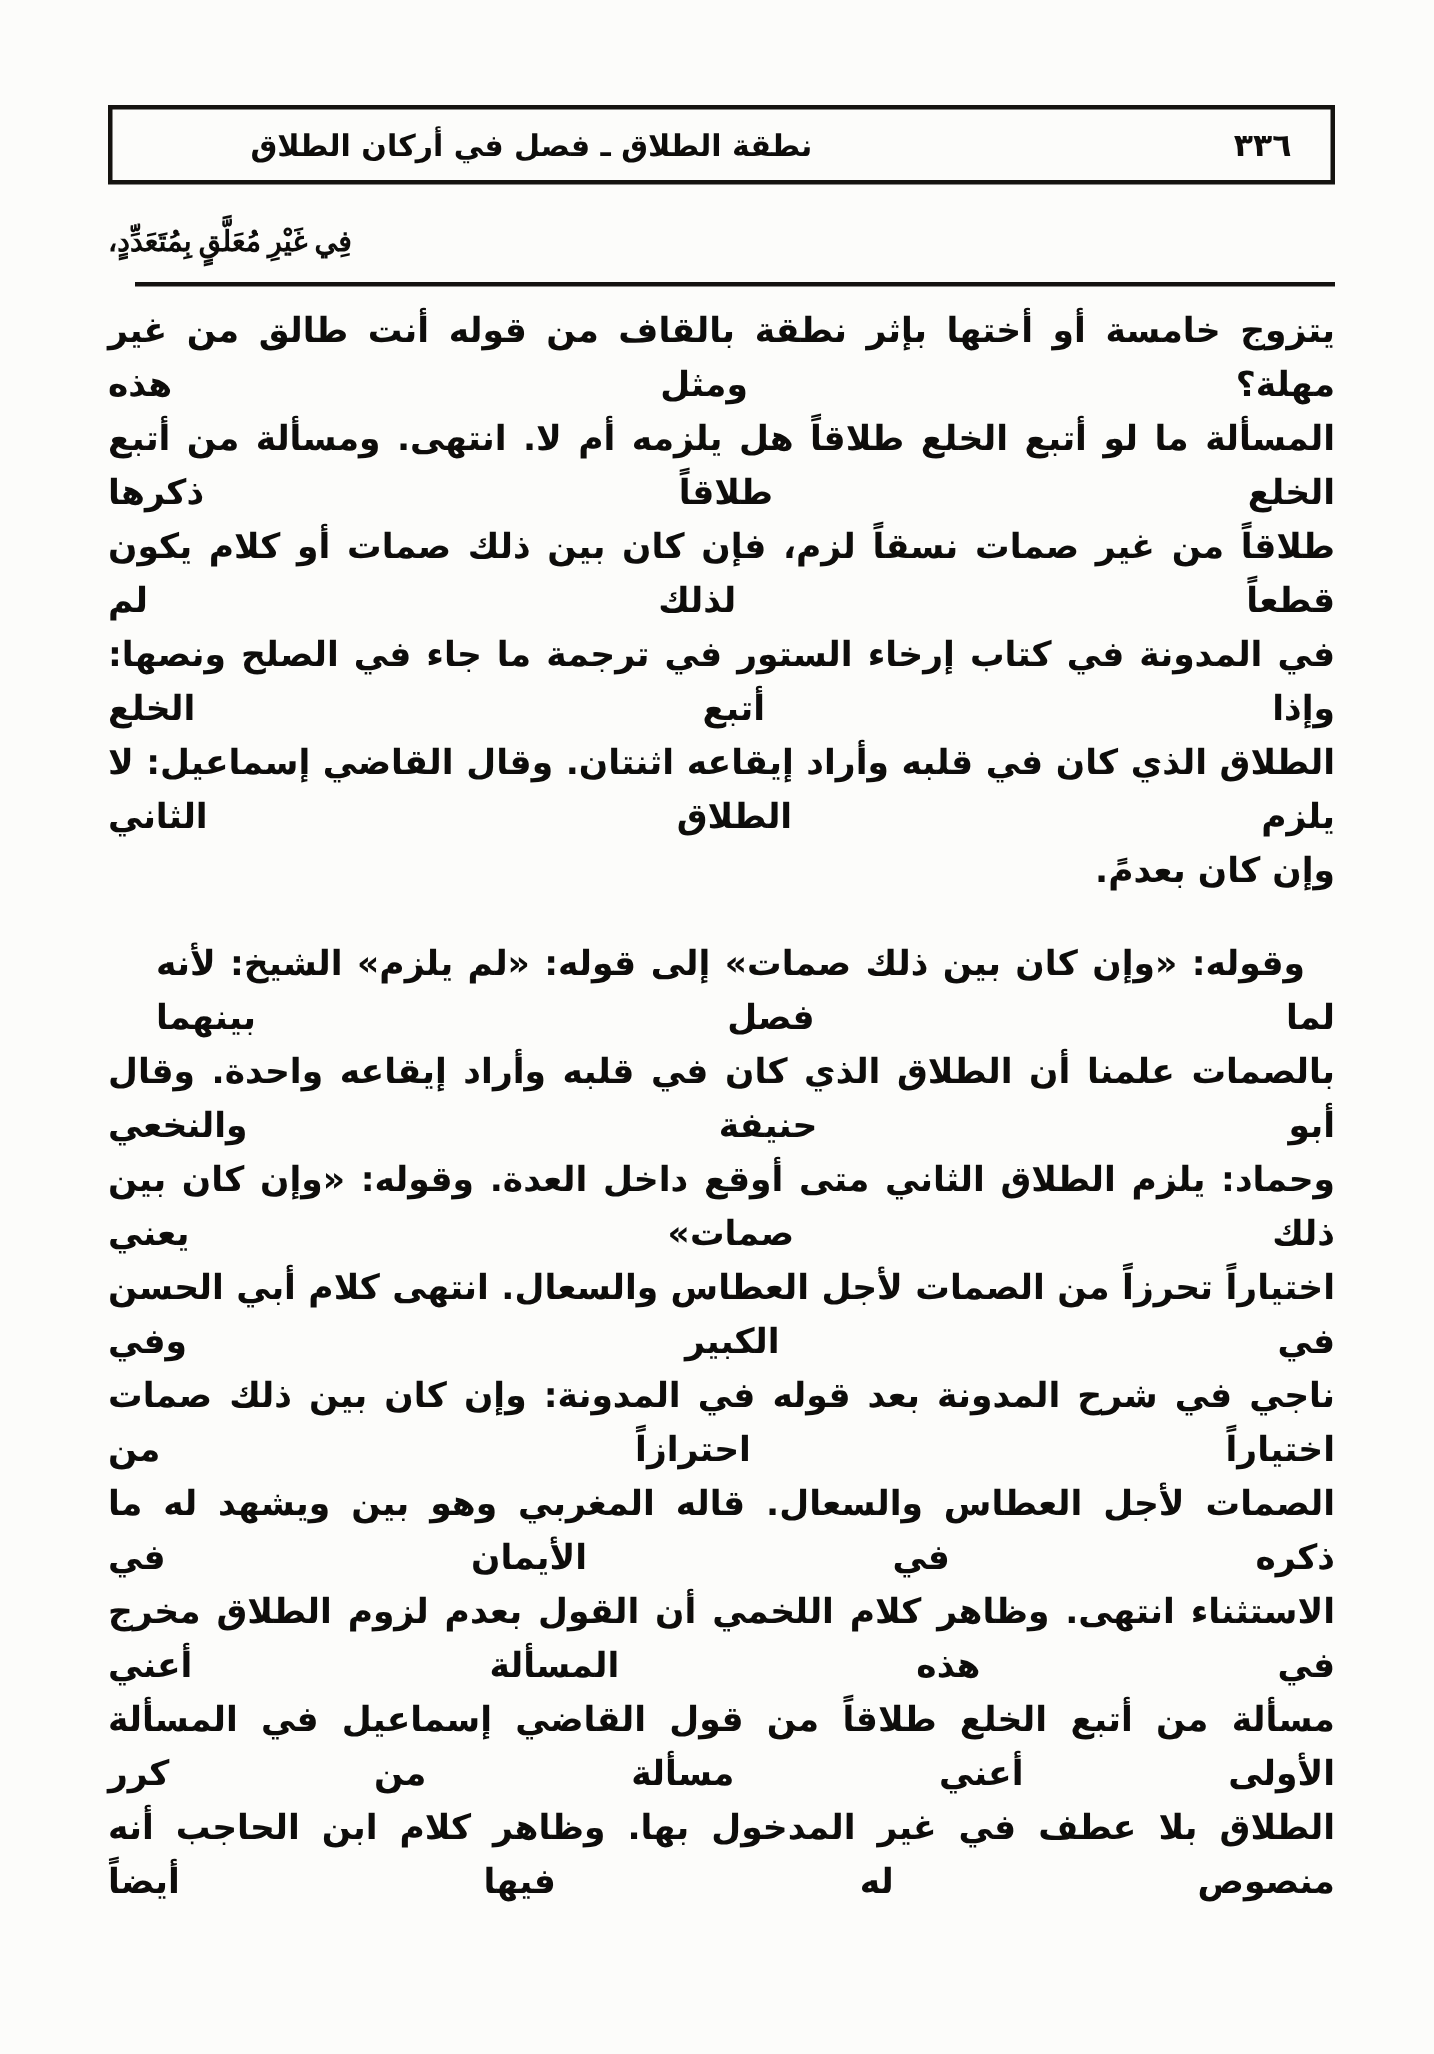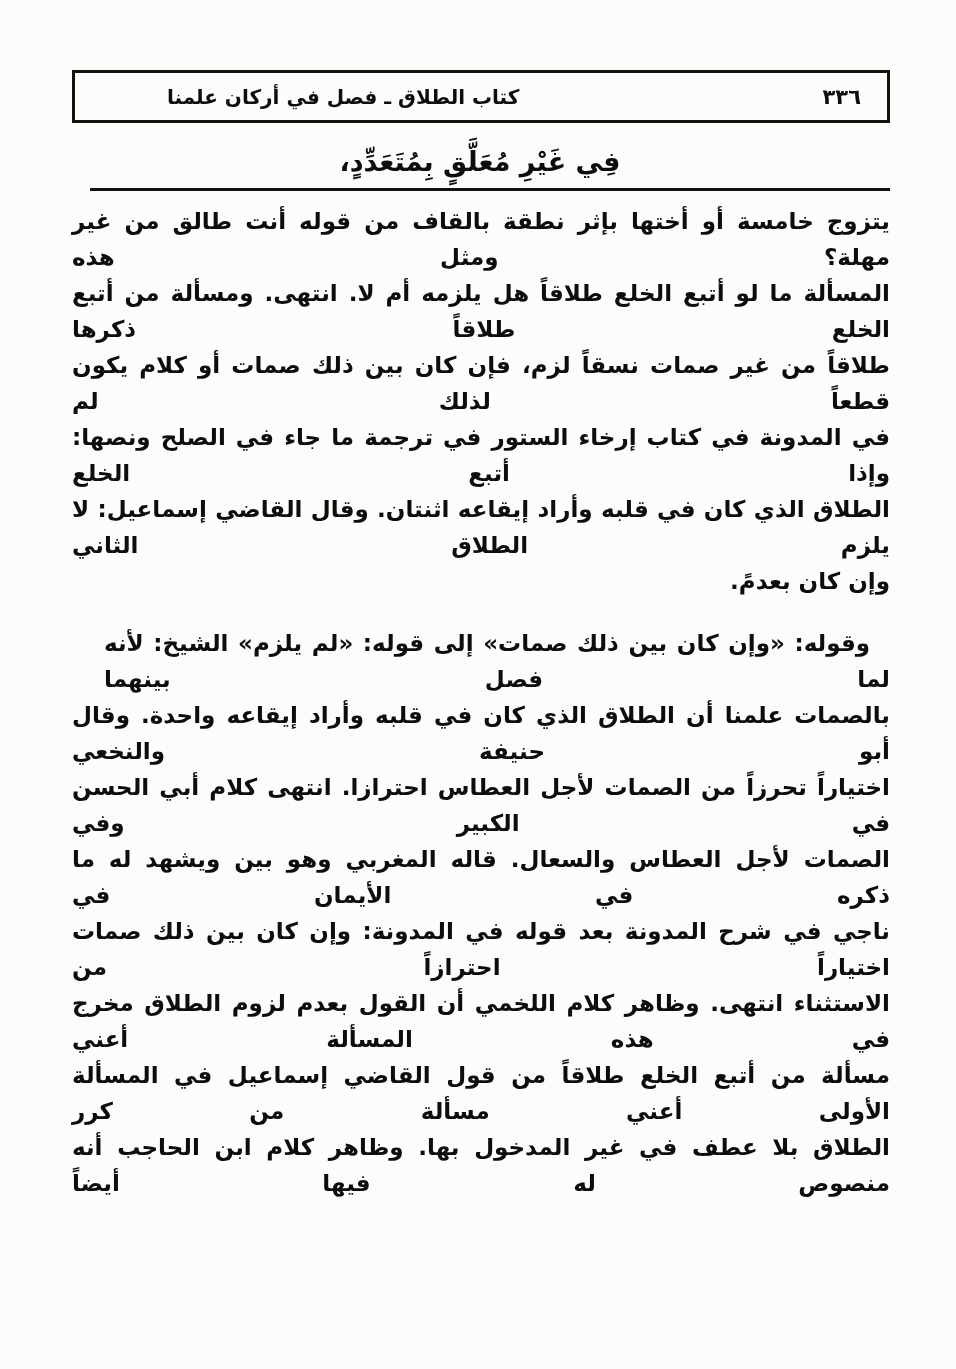--- a/index.html
+++ b/index.html
@@ -12,60 +12,61 @@
   
   .header-box{
     border:3px solid #151310;height:47px;
     display:flex;align-items:center;justify-content:space-between;
     font-weight:700;font-size:20px;
     padding:0 26px 0 92px; 
   }
   .header-box .pagenum{font-size:21px;letter-spacing:1px;margin-left:30px;}
   
   .heading{
-    margin:22px 2px 0 0;text-align:center;
-    font-size:27px;font-weight:700;line-height:34px;
+    margin:22px 2px 0 0;text-align:left;
+    font-size:19px;font-weight:700;line-height:34px;font-family:Liberation Serif, serif;
   }
   .rule{height:3px;background:#141210;margin:9px 0 0 18px;}
   
   .bodytext{margin-top:12px;font-size:23px;line-height:36px;font-weight:700;}
   .line{text-align:justify;text-align-last:justify;}
   .line.end{text-align-last:right;}
   .para2{margin-top:26px;}
   .para2 .line.first{text-indent:20px;margin-left:32px;}
 </style>
 </head>
 <body>
 
 <div class="sheet">
   <div class="content">
 
     <div class="header-box">
       <span class="pagenum">٣٣٦</span>
-      <span class="htitle">كتاب الطلاق ـ فصل في أركان علمنا</span>
+      <span class="htitle">نطقة الطلاق ـ فصل في أركان الطلاق</span>
     </div>
 
     <div class="heading">فِي غَيْرِ مُعَلَّقٍ بِمُتَعَدِّدٍ،</div>
     <div class="rule"></div>
 
     <div class="bodytext para1">
       <div class="line">يتزوج خامسة أو أختها بإثر نطقة بالقاف من قوله أنت طالق من غير مهلة؟ ومثل هذه</div>
       <div class="line">المسألة ما لو أتبع الخلع طلاقاً هل يلزمه أم لا. انتهى. ومسألة من أتبع الخلع طلاقاً ذكرها</div>
       <div class="line">طلاقاً من غير صمات نسقاً لزم، فإن كان بين ذلك صمات أو كلام يكون قطعاً لذلك لم</div>
       <div class="line">في المدونة في كتاب إرخاء الستور في ترجمة ما جاء في الصلح ونصها: وإذا أتبع الخلع</div>
       <div class="line">الطلاق الذي كان في قلبه وأراد إيقاعه اثنتان. وقال القاضي إسماعيل: لا يلزم الطلاق الثاني</div>
       <div class="line end">وإن كان بعدمً.</div>
     </div>
 
     <div class="bodytext para2">
       <div class="line first">وقوله: «وإن كان بين ذلك صمات» إلى قوله: «لم يلزم» الشيخ: لأنه لما فصل بينهما</div>
       <div class="line">بالصمات علمنا أن الطلاق الذي كان في قلبه وأراد إيقاعه واحدة. وقال أبو حنيفة والنخعي</div>
-      <div class="line">اختياراً تحرزاً من الصمات لأجل العطاس احترازا. انتهى كلام أبي الحسن في الكبير وفي</div>
+      <div class="line">وحماد: يلزم الطلاق الثاني متى أوقع داخل العدة. وقوله: «وإن كان بين ذلك صمات» يعني</div>
+      <div class="line">اختياراً تحرزاً من الصمات لأجل العطاس والسعال. انتهى كلام أبي الحسن في الكبير وفي</div>
+      <div class="line">ناجي في شرح المدونة بعد قوله في المدونة: وإن كان بين ذلك صمات اختياراً احترازاً من</div>
       <div class="line">الصمات لأجل العطاس والسعال. قاله المغربي وهو بين ويشهد له ما ذكره في الأيمان في</div>
-      <div class="line">ناجي في شرح المدونة بعد قوله في المدونة: وإن كان بين ذلك صمات اختياراً احترازاً من</div>
       <div class="line">الاستثناء انتهى. وظاهر كلام اللخمي أن القول بعدم لزوم الطلاق مخرج في هذه المسألة أعني</div>
       <div class="line">مسألة من أتبع الخلع طلاقاً من قول القاضي إسماعيل في المسألة الأولى أعني مسألة من كرر</div>
       <div class="line">الطلاق بلا عطف في غير المدخول بها. وظاهر كلام ابن الحاجب أنه منصوص له فيها أيضاً</div>
 
     </div>
 
   </div>
 </div>
 
 </body></html>

